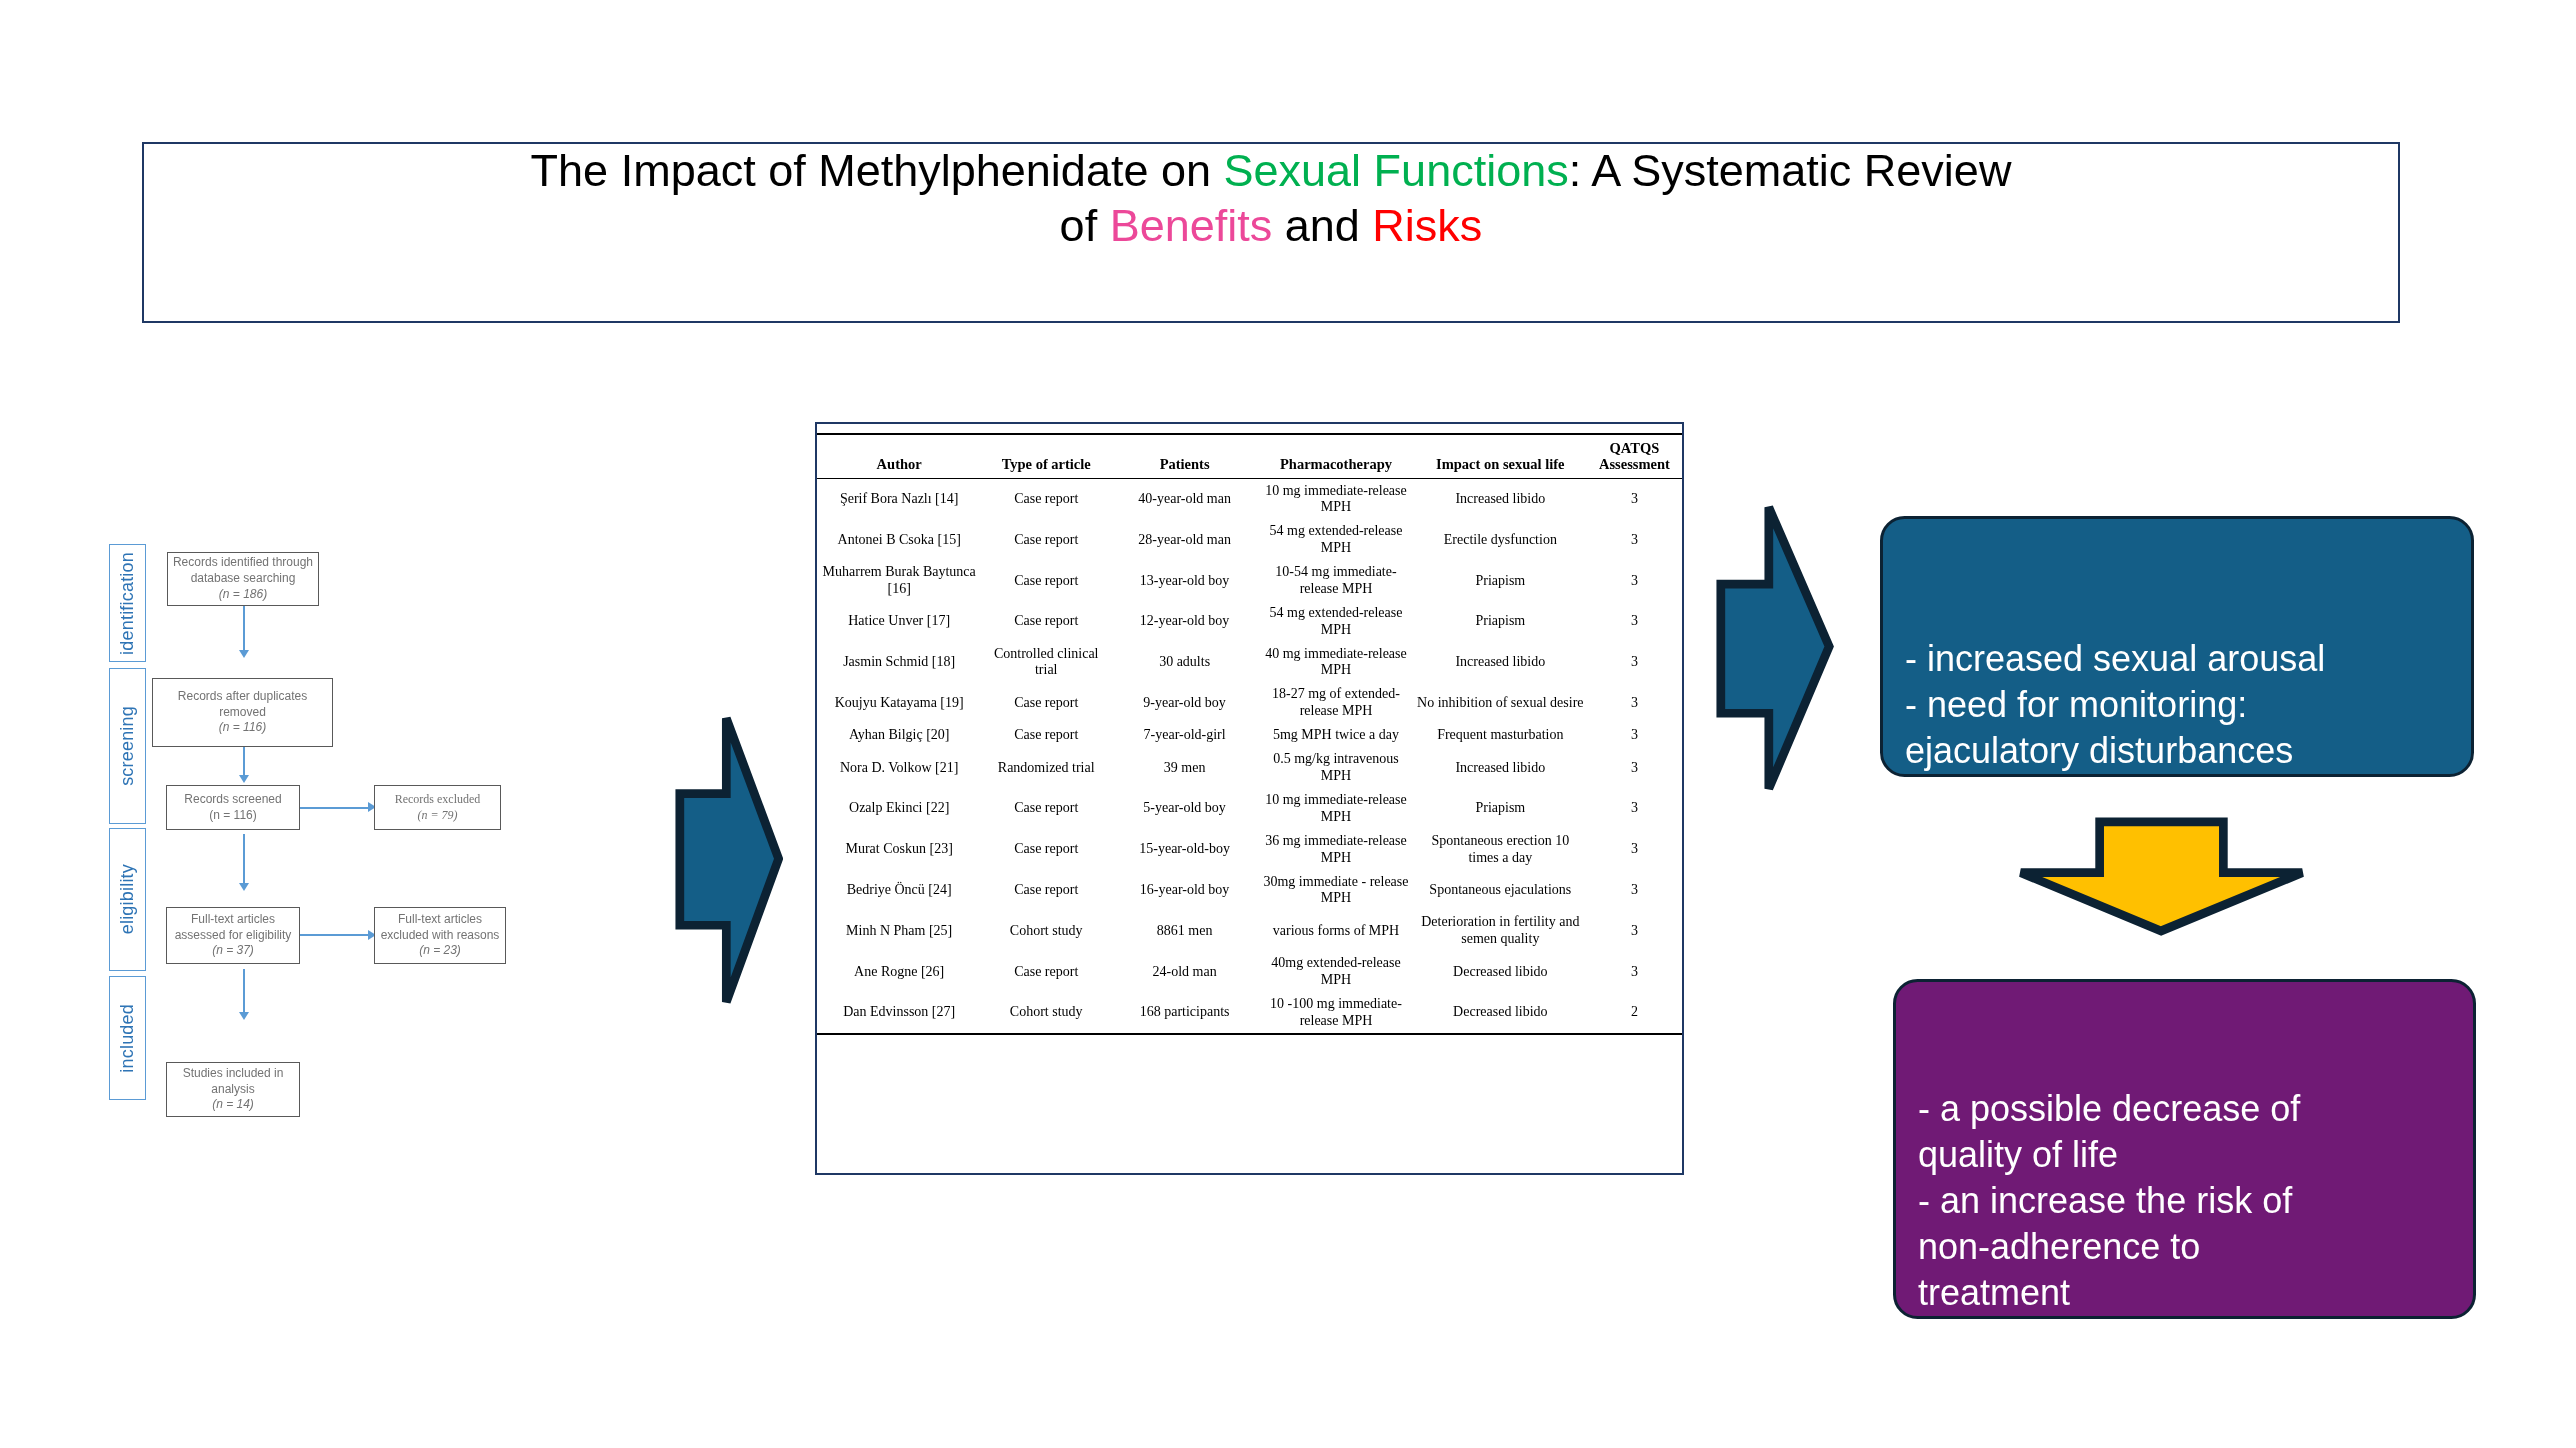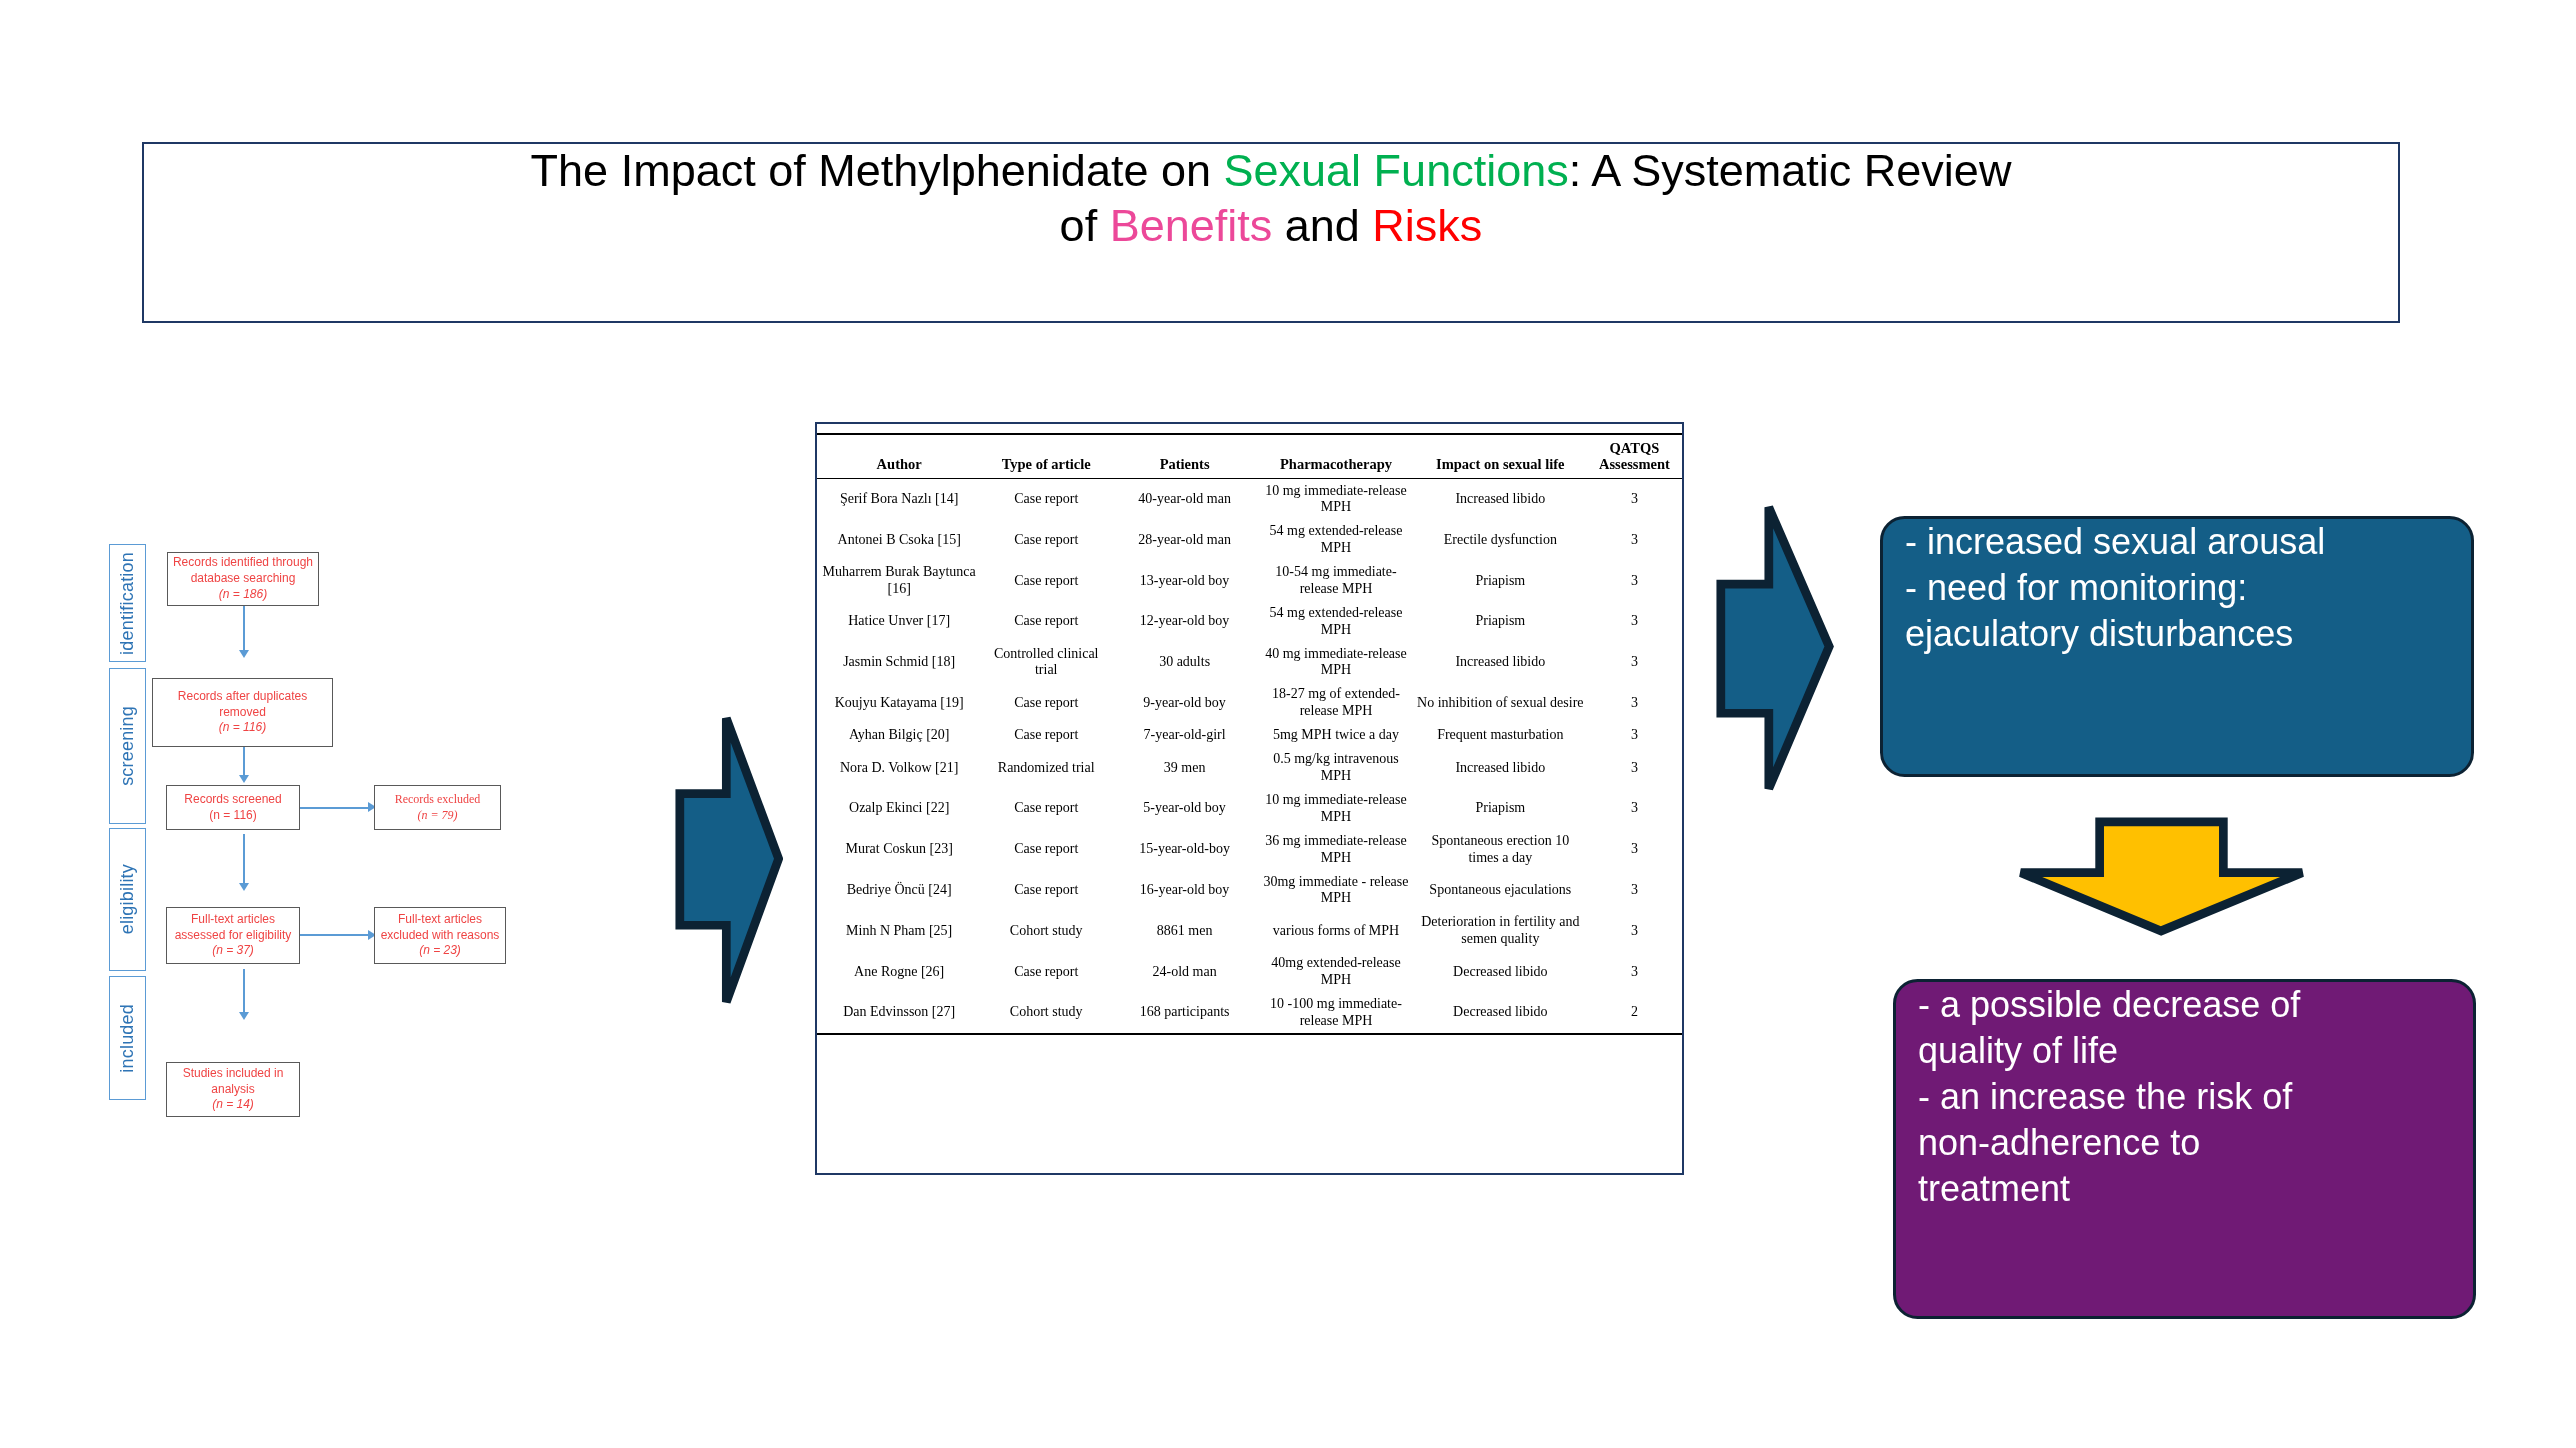--- a/index.html
+++ b/index.html
@@ -18,21 +18,21 @@
 
   
   .prisma{position:absolute;left:109px;top:540px;width:587px;height:594px;}
   .stage-label{position:absolute;width:35px;border:1.4px solid #5B9BD5;
                background:#fff;display:flex;align-items:center;justify-content:center;}
   .stage-label span{writing-mode:vertical-rl;transform:rotate(180deg);
                     color:#2E74B5;font-size:18px;letter-spacing:0.2px;
                     white-space:nowrap;}
   .pbox{position:absolute;border:1.4px solid #595959;background:#fff;
         display:flex;align-items:center;justify-content:center;text-align:center;
-        font-size:12px;line-height:1.32;color:#ef4444;padding:2.2px 4.3px;
+        font-size:12px;line-height:1.32;color:#737373;padding:2.2px 4.3px;
         box-sizing:border-box;}
   .pbox i{font-style:italic;}
   .vline{position:absolute;width:2.2px;background:#5B9BD5;}
   .hline{position:absolute;height:2.2px;background:#5B9BD5;}
   .arrow-dn{position:absolute;width:0;height:0;
             border-left:5px solid transparent;border-right:5px solid transparent;
             border-top:8px solid #5B9BD5;}
   .arrow-rt{position:absolute;width:0;height:0;
             border-top:5px solid transparent;border-bottom:5px solid transparent;
             border-left:8px solid #5B9BD5;}
@@ -51,21 +51,21 @@
   .tbl td{font-size:14px;text-align:center;padding:3.6px 2.9px;line-height:1.2;
           vertical-align:middle;}
   .rule-top{border-top:2.2px solid #000;}
   .rule-mid{border-top:1.4px solid #000;}
   .rule-bot{border-bottom:2.2px solid #000;}
   .col-a{width:19%;} .col-b{width:15%;} .col-c{width:17%;}
   .col-d{width:18%;} .col-e{width:20%;} .col-f{width:11%;}
 
   
   .res-box{position:absolute;border:3.6px solid #0C2233;border-radius:24.6px;
-           box-sizing:border-box;display:flex;align-items:flex-start;}
+           box-sizing:border-box;display:flex;align-items:flex-end;}
   .res-box .txt{color:#fff;font-size:36px;line-height:1.28;padding:0 22px;}
   #benefit-box{left:1880px;top:516px;width:594px;height:261px;background:#145E87;}
   #risk-box{left:1893px;top:979px;width:583px;height:340px;background:#701a75;}
 </style>
 </head>
 <body>
 
 <div class="title-box">
   <div class="title-text">
     <span>The Impact of Methylphenidate on </span><span class="t-green">Sexual Functions</span><span>: A Systematic Review</span><br>

